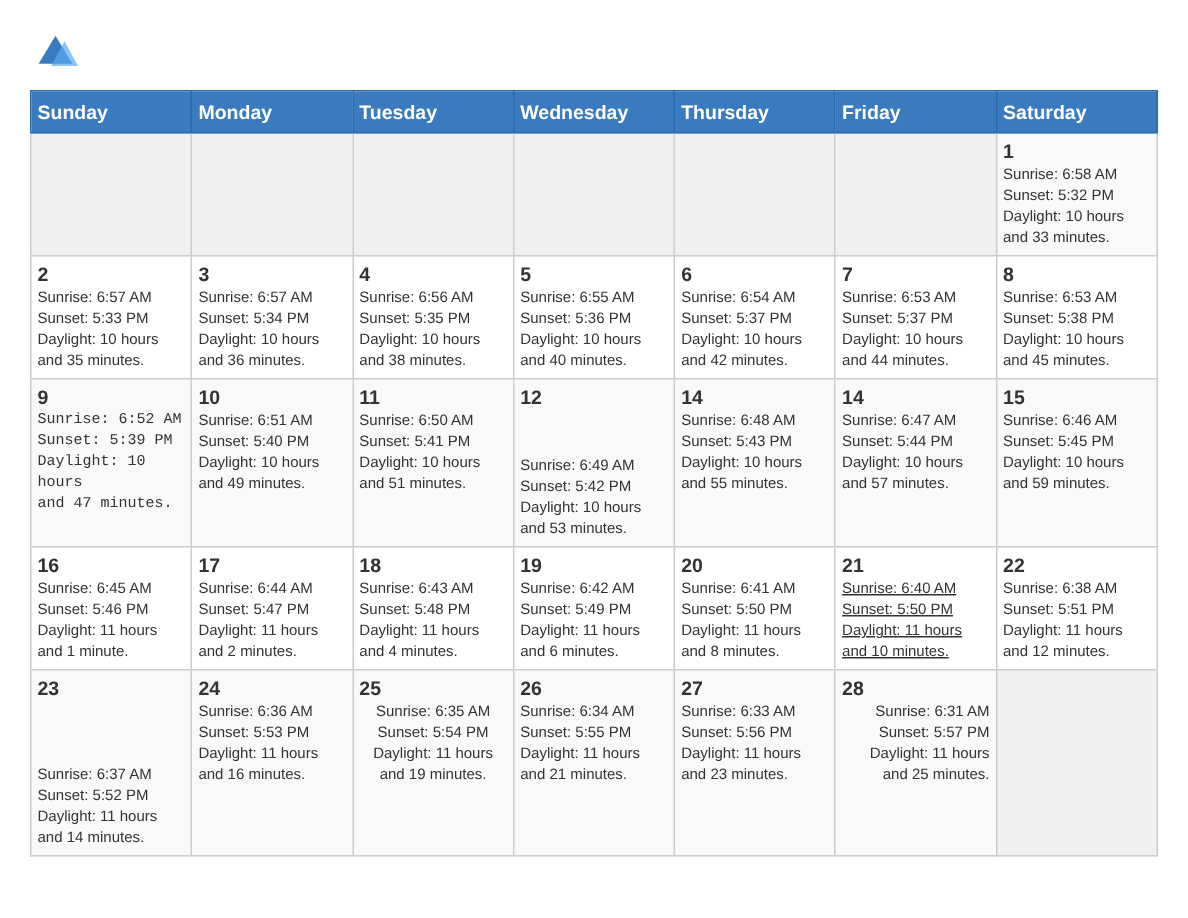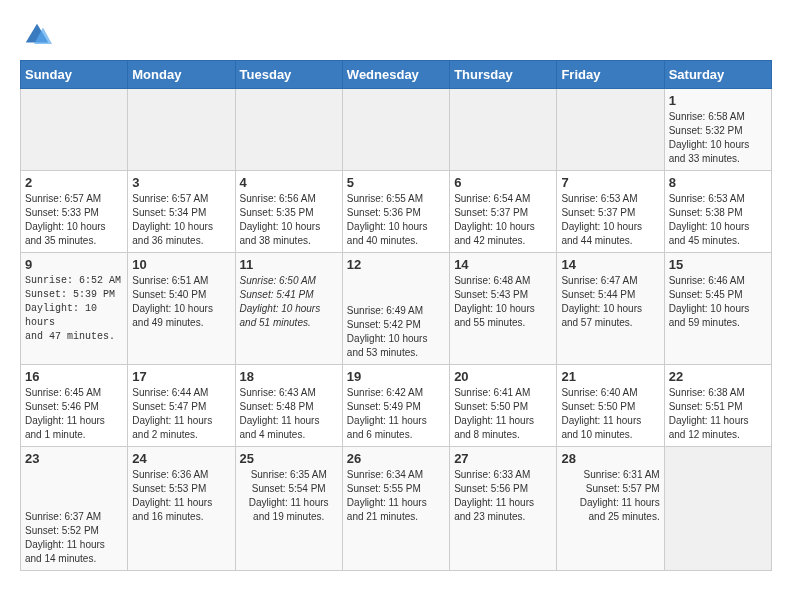--- a/index.html
+++ b/index.html
@@ -201,21 +201,21 @@
         </td>
         <td>
           <span class="day-number">10</span>
           <div class="day-info" style="white-space: pre-line;">Sunrise: 6:51 AM
 Sunset: 5:40 PM
 Daylight: 10 hours
 and 49 minutes.</div>
         </td>
         <td>
           <span class="day-number">11</span>
-          <div class="day-info" style="white-space: pre-line; font-style: italic;">Sunrise: 6:50 AM
+          <div class="day-info" style="white-space: pre-line;">Sunrise: 6:50 AM
 Sunset: 5:41 PM
 Daylight: 10 hours
 and 51 minutes.</div>
         </td>
         <td>
           <span class="day-number">12</span>
           <div class="day-info" style="white-space: pre-line; margin-top: 32px;">Sunrise: 6:49 AM
 Sunset: 5:42 PM
 Daylight: 10 hours
 and 53 minutes.</div>
@@ -273,21 +273,21 @@
         </td>
         <td>
           <span class="day-number">20</span>
           <div class="day-info" style="white-space: pre-line;">Sunrise: 6:41 AM
 Sunset: 5:50 PM
 Daylight: 11 hours
 and 8 minutes.</div>
         </td>
         <td>
           <span class="day-number">21</span>
-          <div class="day-info" style="white-space: pre-line;">Sunrise: 6:40 AM
+          <div class="day-info" style="white-space: pre-line; text-decoration: underline;">Sunrise: 6:40 AM
 Sunset: 5:50 PM
 Daylight: 11 hours
 and 10 minutes.</div>
         </td>
         <td>
           <span class="day-number">22</span>
           <div class="day-info" style="white-space: pre-line;">Sunrise: 6:38 AM
 Sunset: 5:51 PM
 Daylight: 11 hours
 and 12 minutes.</div>

